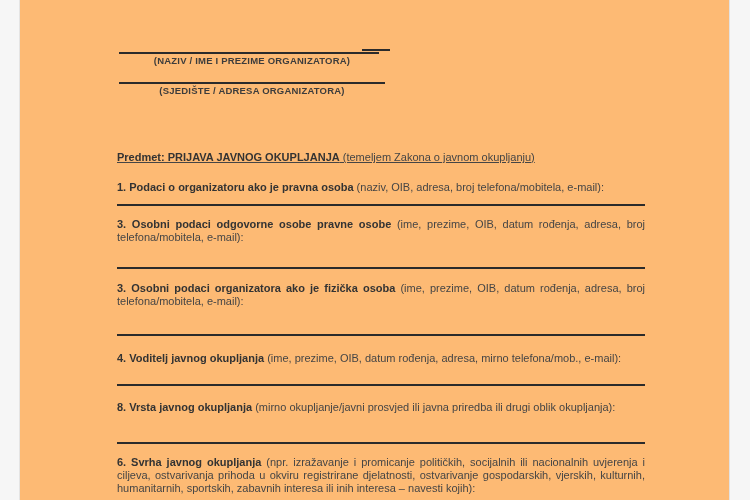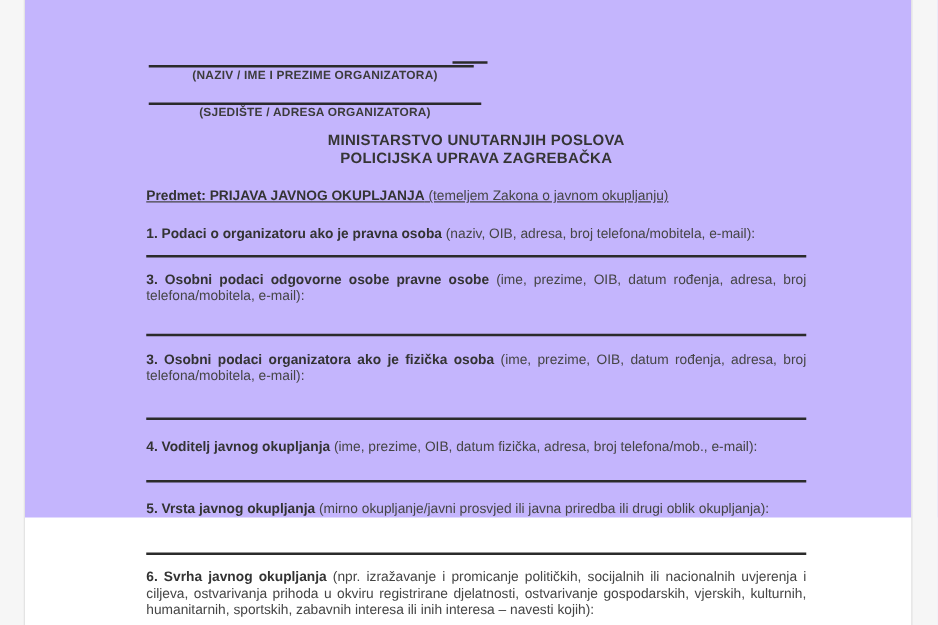--- a/index.html
+++ b/index.html
@@ -8,22 +8,22 @@
     width: 750px;
     height: 500px;
     overflow: hidden;
     background: #ffffff;
     font-family: "Liberation Sans", "DejaVu Sans", sans-serif;
     color: #404040;
   }
   .viewport {
     position: relative;
     width: 750px;
-    height: 414px;
-    background: #c4b5fd;
+    height: 500px;
+    background: #fdba74;
   }
   .margin-strip {
     position: absolute;
     top: 0;
     height: 500px;
     background: #f6f6f6;
   }
   .margin-strip.left  { left: 0; width: 19px; border-right: 1px solid #e4e4e4; }
   .margin-strip.right { left: 729px; width: 21px; border-left: 1px solid #e2e2e2; }
 
@@ -82,37 +82,33 @@
   <div class="margin-strip left"></div>
   <div class="margin-strip right"></div>
 
   <div class="hline" style="top:52px; left:119px; width:260px;"></div>
   <div class="hline" style="top:49px; left:362px; width:28px;"></div>
   <div class="caption" style="top:55px;">(NAZIV / IME I PREZIME ORGANIZATORA)</div>
 
   <div class="hline" style="top:82px; left:119px; width:266px;"></div>
   <div class="caption" style="top:85px;">(SJEDIŠTE / ADRESA ORGANIZATORA)</div>
 
-  <div class="recipient">
-    <div>MINISTARSTVO UNUTARNJIH POSLOVA</div>
-    <div>POLICIJSKA UPRAVA ZAGREBAČKA</div>
-  </div>
 
   <p class="para" style="top:151px;text-decoration:underline;"><b>Predmet: PRIJAVA JAVNOG OKUPLJANJA</b><span>  (temeljem Zakona o javnom okupljanju)</span></p>
 
   <p class="para" style="top:181px;"><b>1. Podaci o organizatoru ako je pravna osoba</b><span> (naziv, OIB, adresa, broj telefona/mobitela, e-mail):</span></p>
   <div class="fill-line" style="top:204px;"></div>
 
   <p class="para just" style="top:218px;"><b>3. Osobni podaci odgovorne osobe pravne osobe</b><span> (ime, prezime, OIB, datum rođenja, adresa, broj telefona/mobitela, e-mail):</span></p>
   <div class="fill-line" style="top:267px;"></div>
 
   <p class="para just" style="top:282px;"><b>3. Osobni podaci organizatora ako je fizička osoba</b><span> (ime, prezime, OIB, datum rođenja, adresa, broj telefona/mobitela, e-mail):</span></p>
   <div class="fill-line" style="top:334px;"></div>
 
-  <p class="para" style="top:352px;"><b>4. Voditelj javnog okupljanja</b><span> (ime, prezime, OIB, datum fizička, adresa, broj telefona/mob., e-mail):</span></p>
+  <p class="para" style="top:352px;"><b>4. Voditelj javnog okupljanja</b><span> (ime, prezime, OIB, datum rođenja, adresa, mirno telefona/mob., e-mail):</span></p>
   <div class="fill-line" style="top:384px;"></div>
 
-  <p class="para" style="top:401px;"><b>5. Vrsta javnog okupljanja</b><span> (mirno okupljanje/javni prosvjed ili javna priredba ili drugi oblik okupljanja):</span></p>
+  <p class="para" style="top:401px;"><b>8. Vrsta javnog okupljanja</b><span> (mirno okupljanje/javni prosvjed ili javna priredba ili drugi oblik okupljanja):</span></p>
   <div class="fill-line" style="top:442px;"></div>
 
   <p class="para just" style="top:456px;"><b>6. Svrha javnog okupljanja</b><span> (npr. izražavanje i promicanje političkih, socijalnih ili nacionalnih uvjerenja i ciljeva, ostvarivanja prihoda u okviru registrirane djelatnosti, ostvarivanje gospodarskih, vjerskih, kulturnih, humanitarnih, sportskih, zabavnih interesa ili inih interesa – navesti kojih):</span></p>
 
 </div>
 
 </body></html>

